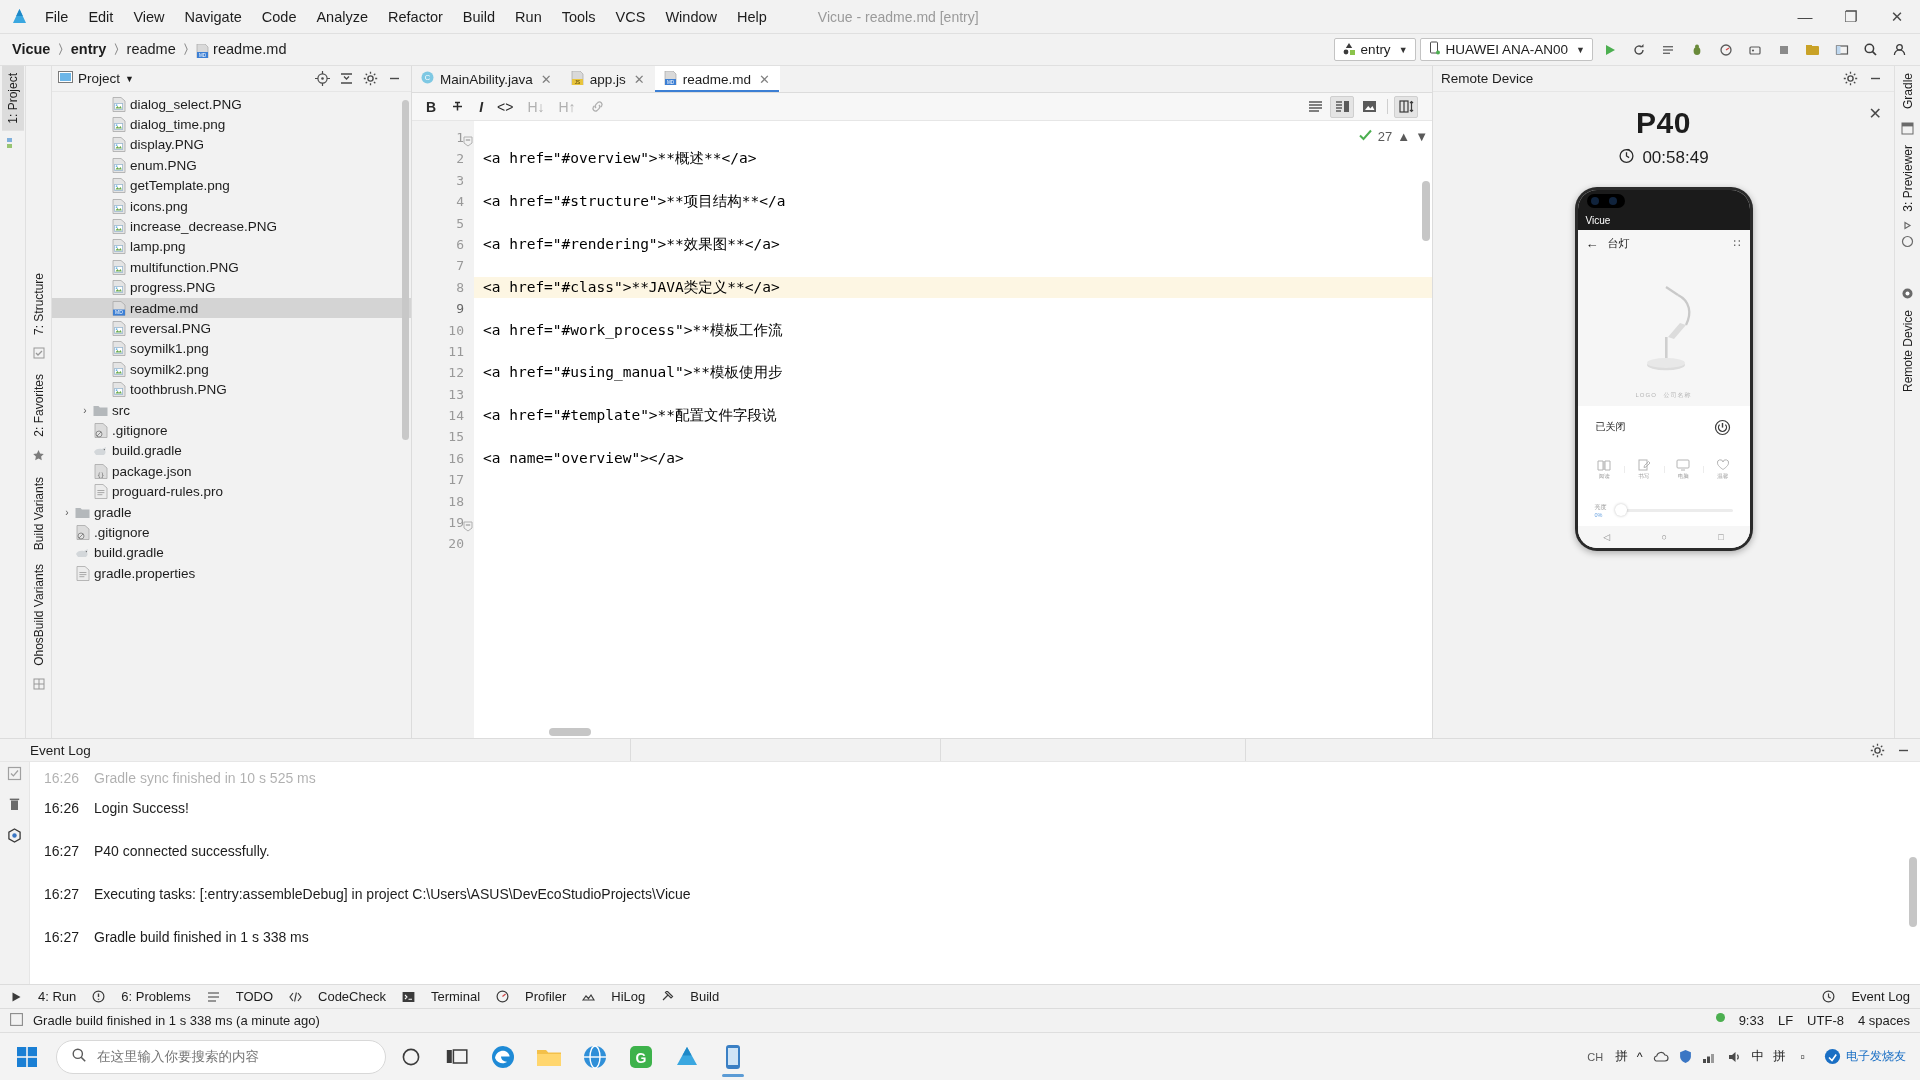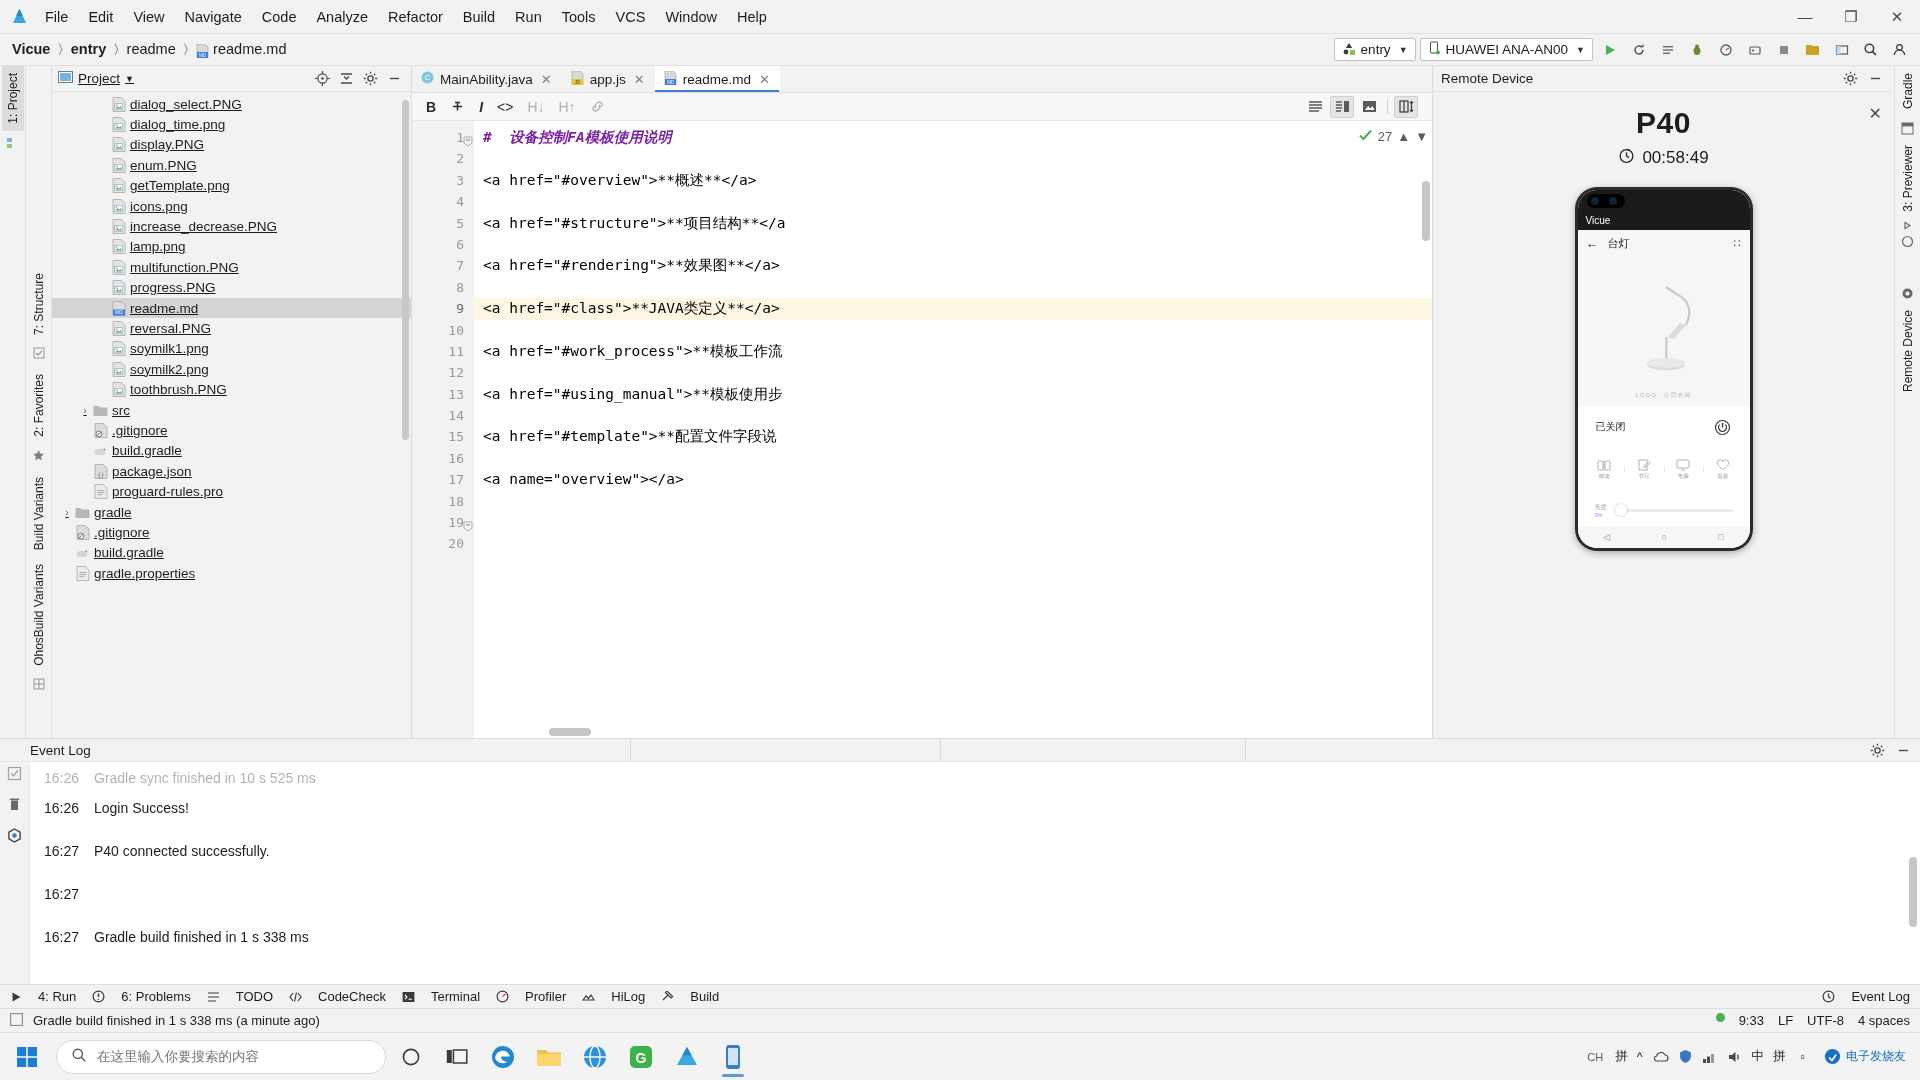--- a/index.html
+++ b/index.html
@@ -59,21 +59,21 @@
     writing-mode: vertical-rl; transform: rotate(180deg);
     font-size: 12px; padding: 7px 4px; white-space: nowrap; cursor:pointer; color:#1d1d1d;
   }
   .vtab.sel { background:#dcdcdc; }
   .vstrip .vico { margin: 5px 0; opacity:.75; }
 
   .rstrip { width: 26px; background: #f2f2f2; border-left: 1px solid #e0e0e0;
             display:flex; flex-direction:column; align-items:center; flex:none;}
 
   
-  .projpane { width: 360px; background: #f2f2f2; display: flex; flex-direction: column; flex:none; border-right:1px solid #dcdcdc;text-decoration:underline;}
+  .projpane { width: 360px; background: #f2f2f2; display: flex; flex-direction: column; flex:none; border-right:1px solid #dcdcdc;}
   .pane-head { height: 26px; display: flex; align-items: center; padding: 0 6px; gap:5px; border-bottom:1px solid #e6e6e6;}
   .pane-head .ttl { font-size: 13.5px; }
   .pane-head .hicons { margin-left: auto; display: flex; gap: 2px; align-items:center;}
   .pane-head .hicons .hi { width:22px;height:21px;display:flex;align-items:center;justify-content:center;cursor:pointer;}
   .tree { flex: 1; overflow: hidden; position: relative; padding-top: 2px; background:#f2f2f2;}
   .trow { height: 20.4px; display: flex; align-items: center; font-size: 13.5px; white-space: nowrap; cursor:default;}
   .trow.sel { background: #d4d4d4; }
   .trow .arrow { width: 14px; text-align: center; color: #5a5a5a; font-size: 10px; flex:none;}
   .trow .tico { width: 17px; display: flex; justify-content: center; flex:none; margin-right:3px;}
   .tree-scroll { position: absolute; right: 2px; top: 8px; width: 7px; height: 340px; background: #c8c8c8; border-radius: 4px; }
@@ -205,20 +205,21 @@
       <div class="mi">Code</div>
       <div class="mi">Analyze</div>
       <div class="mi">Refactor</div>
       <div class="mi">Build</div>
       <div class="mi">Run</div>
       <div class="mi">Tools</div>
       <div class="mi">VCS</div>
       <div class="mi">Window</div>
       <div class="mi">Help</div>
     </div>
+    <div class="win-title">Vicue - readme.md [entry]</div>
     <div class="win-btns">
       <div class="wb">—</div>
       <div class="wb">❐</div>
       <div class="wb close">✕</div>
     </div>
   </div>
 
   <div class="navbar">
     <div class="crumbs">
       <span class="cb b">Vicue</span>
@@ -798,21 +799,20 @@
               <div class="ln">18</div>
               <div class="ln" style="position: relative;">19<span class="fold" style="position: absolute; right: 1px; top: 5px;"><svg width="10" height="11" viewBox="0 0 10 11">
                     <path d="M1 1h8v6L5 10 1 7z" fill="#f2f2f2" stroke="#b0b0b0" stroke-width="1"></path>
                     <path d="M2.8 4h4.4" stroke="#8a8a8a" stroke-width="1"></path>
                   </svg></span></div>
               <div class="ln">20</div>
             </div>
           </div>
         <div class="code">
           <div id="code-rows">
-              <div class="cline"><span class="h1">#  设备控制FA模板使用说明</span></div>
               <div class="cline"></div>
               <div class="cline">&lt;a href="#overview"&gt;**概述**&lt;/a&gt;</div>
               <div class="cline"></div>
               <div class="cline">&lt;a href="#structure"&gt;**项目结构**&lt;/a</div>
               <div class="cline"></div>
               <div class="cline">&lt;a href="#rendering"&gt;**效果图**&lt;/a&gt;</div>
               <div class="cline"></div>
               <div class="cline hl">&lt;a href="#class"&gt;**JAVA类定义**&lt;/a&gt;</div>
               <div class="cline"></div>
               <div class="cline">&lt;a href="#work_process"&gt;**模板工作流</div>
@@ -1021,20 +1021,21 @@
             <div class="logline">
               <span class="t">16:26</span>
               <span>Login Success!</span>
             </div>
             <div class="logline">
               <span class="t">16:27</span>
               <span>P40 connected successfully.</span>
             </div>
             <div class="logline">
               <span class="t">16:27</span>
+              <span>Executing tasks: [:entry:assembleDebug] in project C:\Users\ASUS\DevEcoStudioProjects\Vicue</span>
             </div>
             <div class="logline">
               <span class="t">16:27</span>
               <span>Gradle build finished in 1 s 338 ms</span>
             </div>
           </div>
         <div class="log-scroll"></div>
       </div>
     </div>
   </div>

